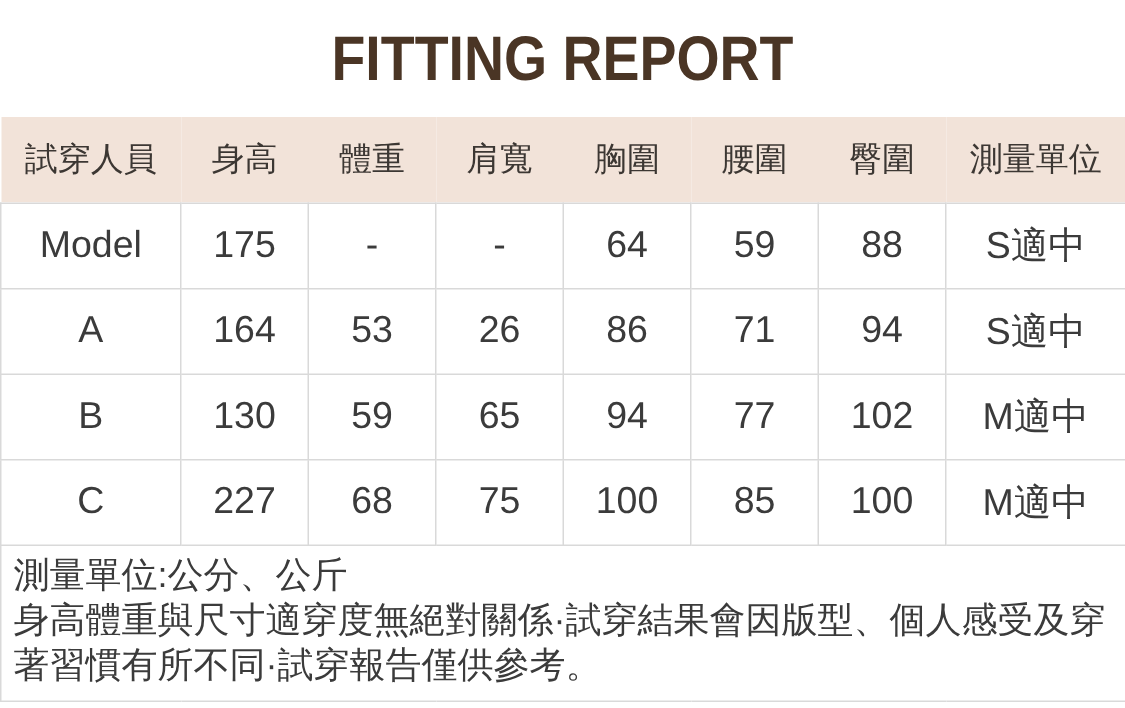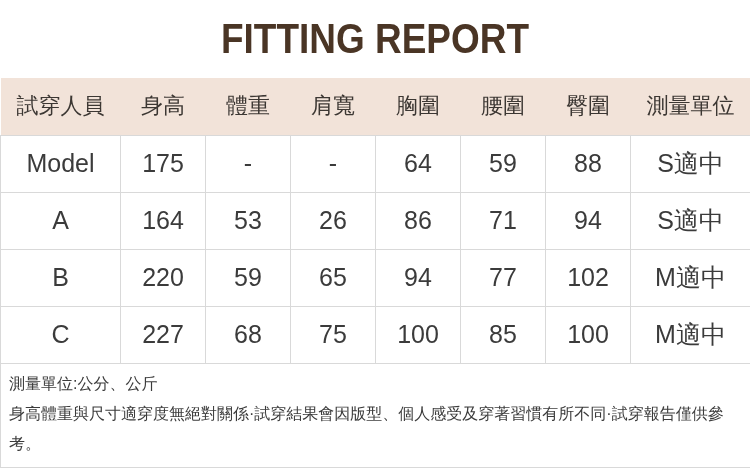--- a/index.html
+++ b/index.html
@@ -56,21 +56,21 @@
     background: #ffffff;
     color: #3b3b3b;
   }
   table.fit-table tfoot td {
     border: 1px solid #d9d9d9;
     background: #ffffff;
     padding: 5px 10px 8px 8px;
     vertical-align: top;
   }
   .notes p {
-    font-size: 16px;
+    font-size: 24px;
     line-height: 30px;
     color: #3b3b3b;
     text-align: left;
   }
 </style>
 </head>
 <body>
 
 <div class="page">
 
@@ -117,21 +117,21 @@
         <td>164</td>
         <td>53</td>
         <td>26</td>
         <td>86</td>
         <td>71</td>
         <td>94</td>
         <td>S適中</td>
       </tr>
       <tr>
         <td>B</td>
-        <td>220</td>
+        <td>130</td>
         <td>59</td>
         <td>65</td>
         <td>94</td>
         <td>77</td>
         <td>102</td>
         <td>M適中</td>
       </tr>
       <tr>
         <td>C</td>
         <td>227</td>

